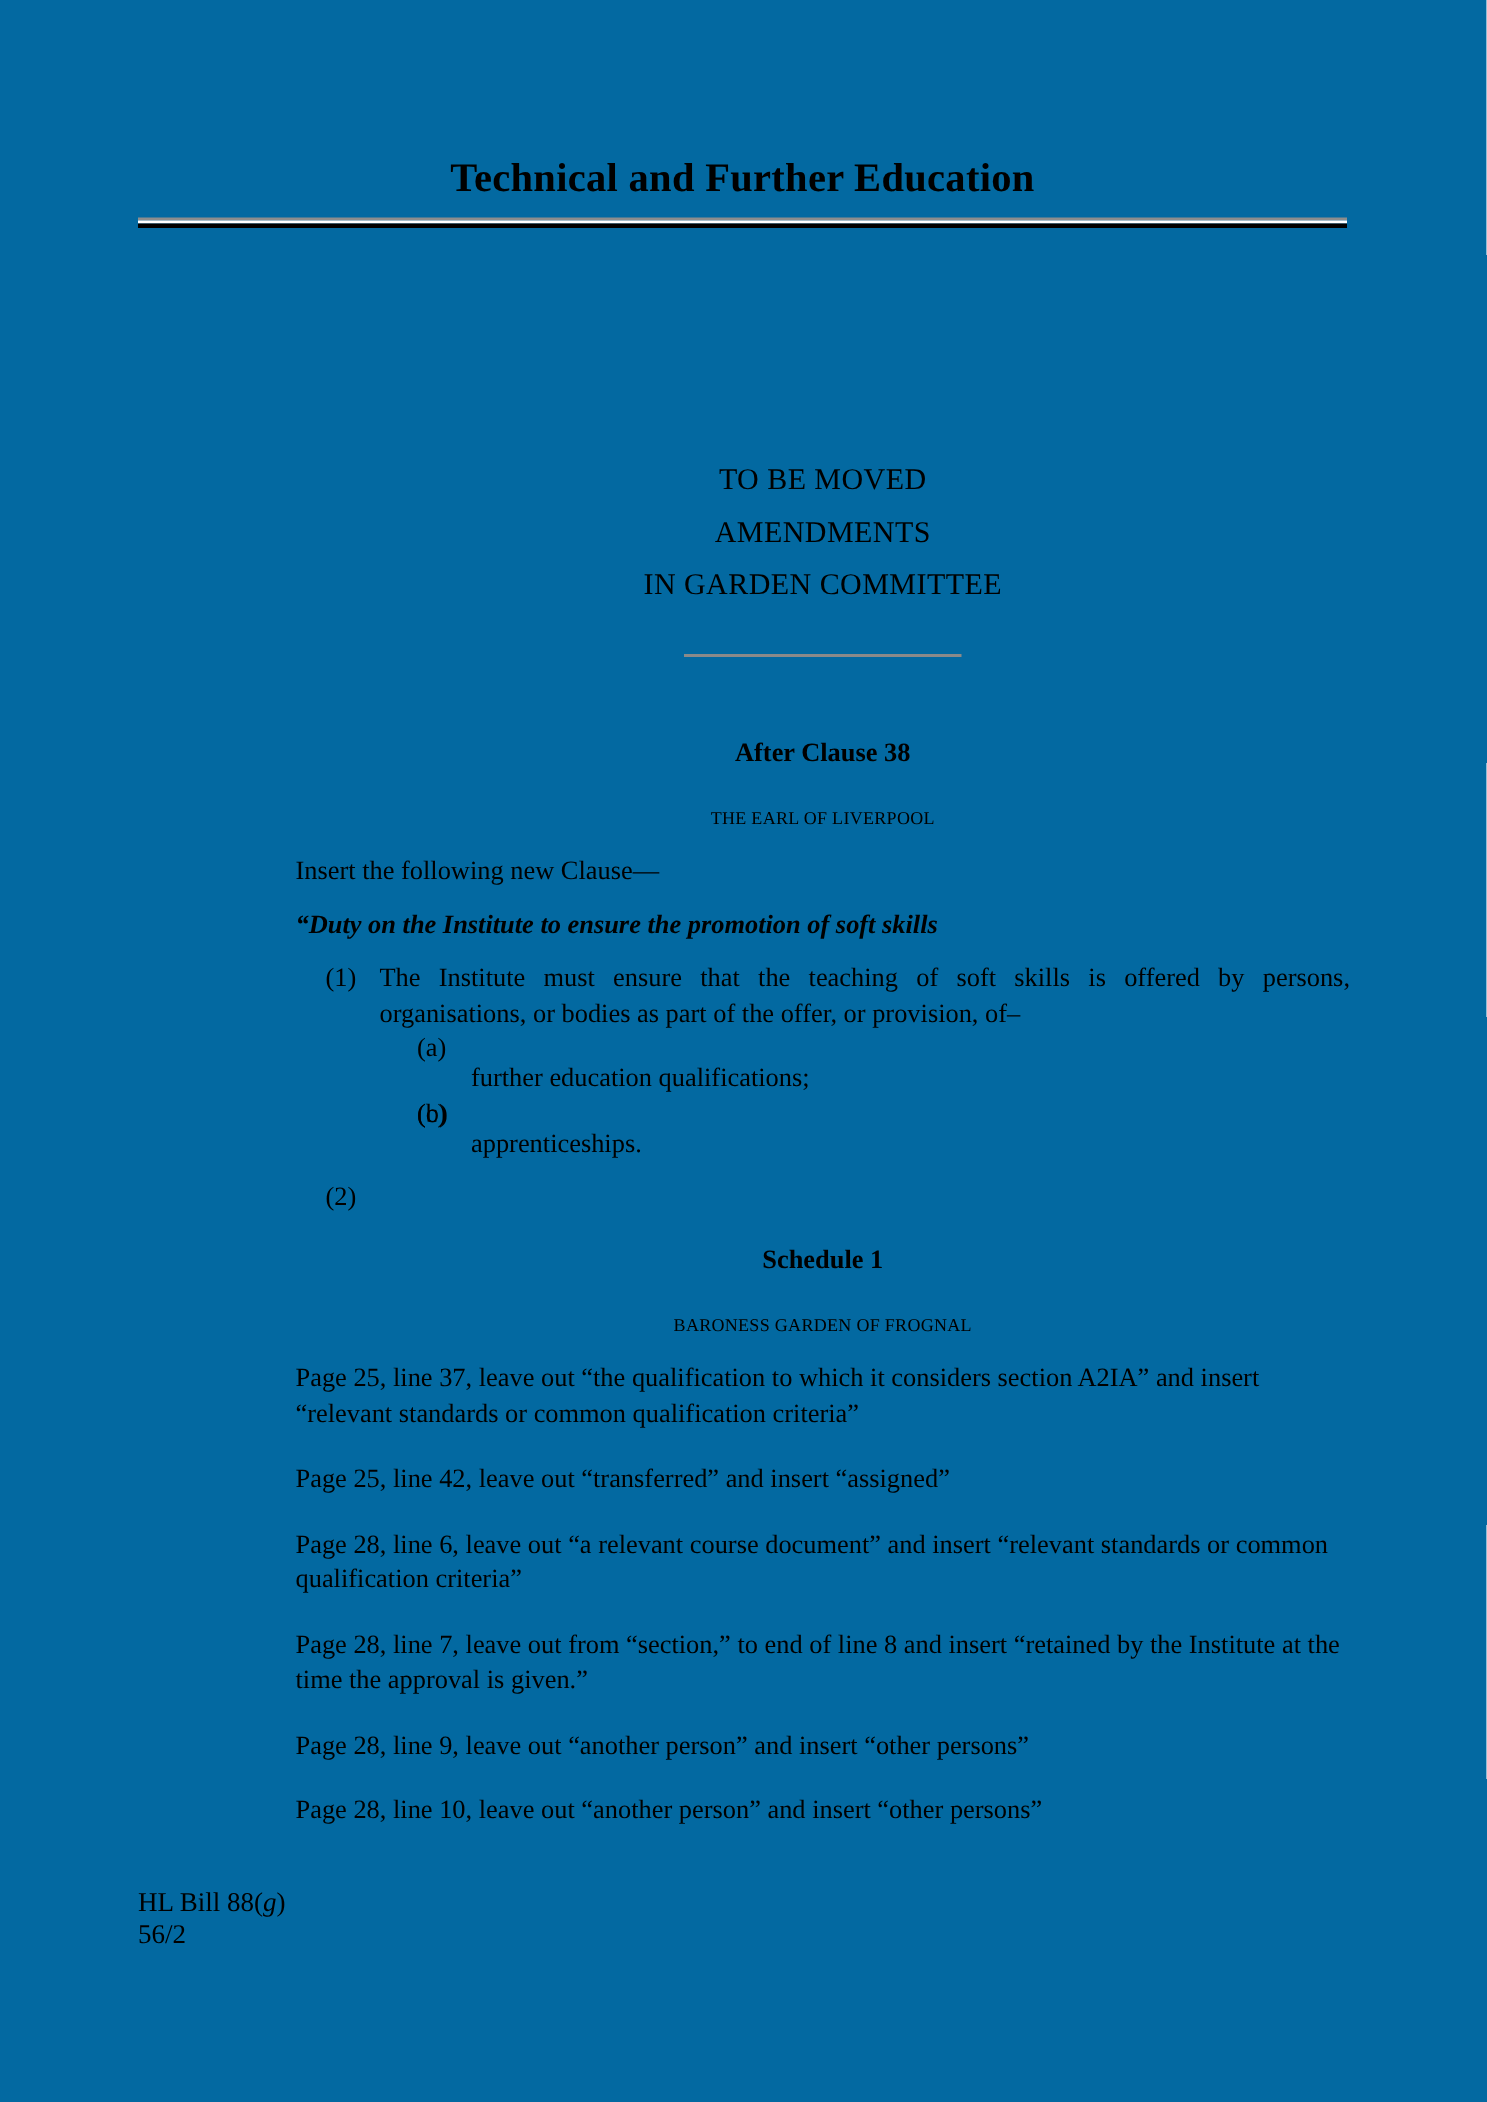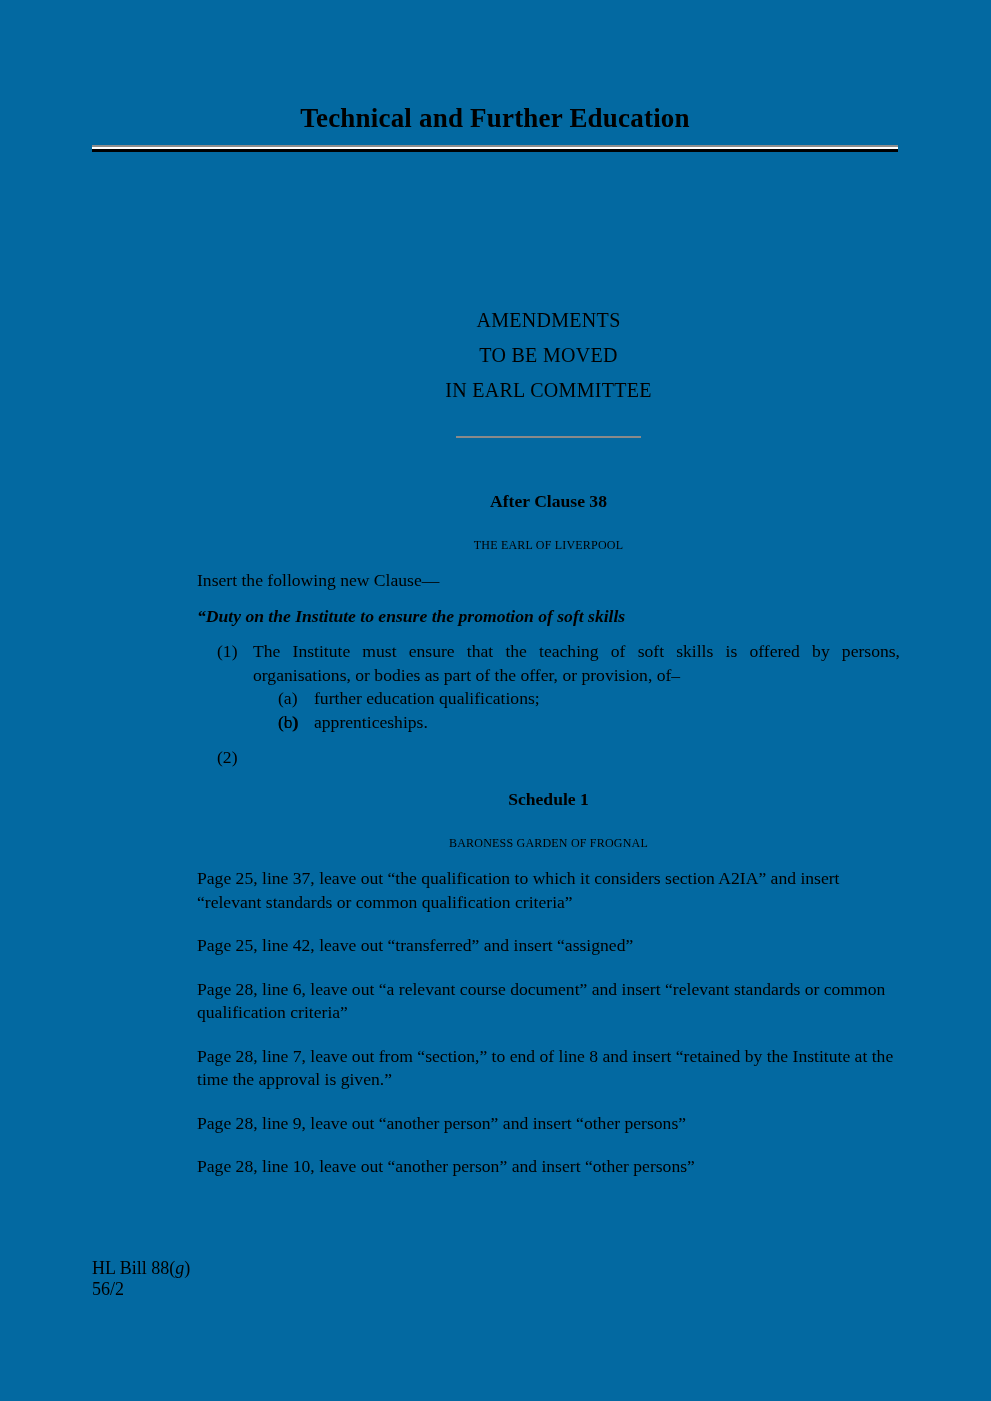--- a/index.html
+++ b/index.html
@@ -129,20 +129,21 @@
   .inner-item > .marker {
     position: absolute;
     left: 81px;
     top: 0;
     width: 36px;
     text-align: left;
   }
   .inner-item > .itext {
     display: inline-block;
     margin-left: 61px;
+    margin-top: 20px;
   }
 
   .amendment {
     text-align: left;
   }
 
   .spacer-sm { height: 12px; }
   .spacer-md { height: 20px; }
   .spacer-lg { height: 26px; }
 
@@ -168,23 +169,23 @@
   <div class="doc-header">
     <div class="title">Technical and Further Education</div>
     <div class="header-rules">
       <div class="rule-thin"></div>
       <div class="rule-gap"></div>
       <div class="rule-thick"></div>
     </div>
   </div>
 
   <div class="headings">
+    <div class="hline">TO BE MOVED</div>
     <div class="hline">AMENDMENTS</div>
-    <div class="hline">TO BE MOVED</div>
-    <div class="hline">IN EARL COMMITTEE</div>
+    <div class="hline">IN GARDEN COMMITTEE</div>
     <div class="short-rule"></div>
   </div>
 
   <div class="body-block">
 
     <div class="center-bold">After Clause 38</div>
     <div class="spacer-md"></div>
 
     <div class="center-caps">THE EARL OF LIVERPOOL</div>
     <div class="spacer-sm"></div>

